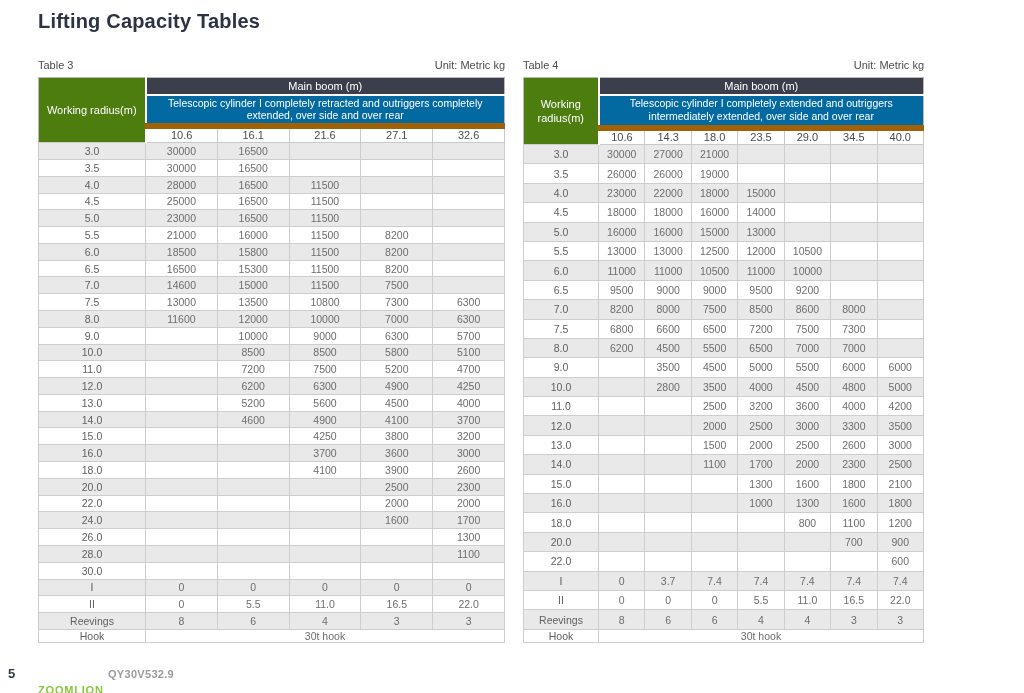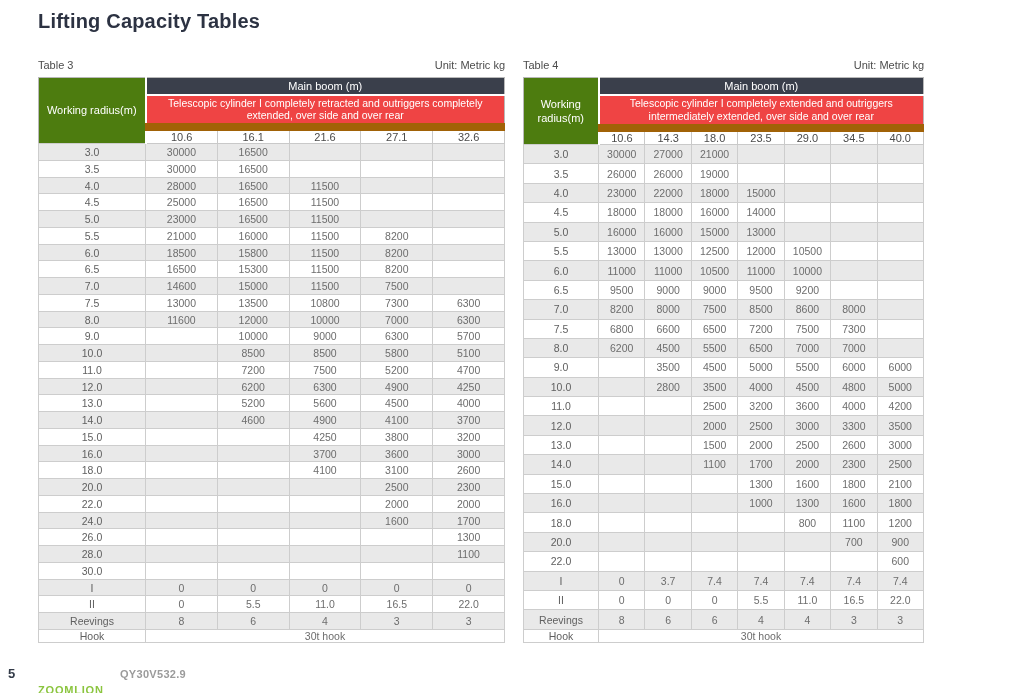--- a/index.html
+++ b/index.html
@@ -26,38 +26,38 @@
     border-right:2px solid #fff; }
   .t3 th.corner { width:107px; }
   .t4 th.corner { width:75px; }
 
   tr.r-main  { height:17px; }
   th.mainboom { background:#3a3f4b; color:#fff; font-size:11px;
     border-bottom:2px solid #fff; }
 
   .t3 tr.r-green { height:26px; }
   .t4 tr.r-green { height:33px;margin-top:48px; }
-  th.green { background:#ef4444; color:#fff; font-size:10.5px; line-height:1.2;
-    border-bottom:8px solid #a16207; padding:1px 10px; }
+  th.green { background:#0369a1; color:#fff; font-size:10.5px; line-height:1.2;
+    border-bottom:6px solid #a16207; padding:1px 10px; }
 
   tr.colnums { height:17px; }
   tr.colnums th { background:#fff; border:1px solid #c9c9c9; color:#4a4a4a;
     font-size:11px; }
 
   tbody td, tfoot td { border:1px solid #cdcdcd; color:#6d6d6d; font-size:10.5px; }
   tbody tr:nth-child(odd) td { background:#e9e9e9; }
   td.rowlabel { color:#606060;margin-left:42px; }
   td.hookval  { background:#fff; }
 
   .pfooter { position:absolute; left:0; top:666px; width:1024px; height:20px; }
   .pfooter .pnum  { position:absolute; left:8px;  top:0; font-size:13px;
     font-weight:bold; color:#333b48; }
   .pfooter .brand { position:absolute; left:38px; top:18px; font-size:11px;
     font-weight:bold; color:#8bc53f; letter-spacing:.8px; }
-  .pfooter .model { position:absolute; left:120px; top:2px; font-size:11px;
+  .pfooter .model { position:absolute; left:108px; top:2px; font-size:11px;
     font-weight:bold; color:#9b9b9b; letter-spacing:.3px; }
 </style>
 </head>
 <body>
 
 <main>
 
   <h1 class="page-title">Lifting Capacity Tables</h1>
 
   <section class="tblock t3">
@@ -233,21 +233,21 @@
             <td class="val"></td>
             <td class="val">3700</td>
             <td class="val">3600</td>
             <td class="val">3000</td>
           </tr>
           <tr>
             <td class="rowlabel">18.0</td>
             <td class="val"></td>
             <td class="val"></td>
             <td class="val">4100</td>
-            <td class="val">3100</td>
+            <td class="val">3900</td>
             <td class="val">2600</td>
           </tr>
           <tr>
             <td class="rowlabel">20.0</td>
             <td class="val"></td>
             <td class="val"></td>
             <td class="val"></td>
             <td class="val">2500</td>
             <td class="val">2300</td>
           </tr>

